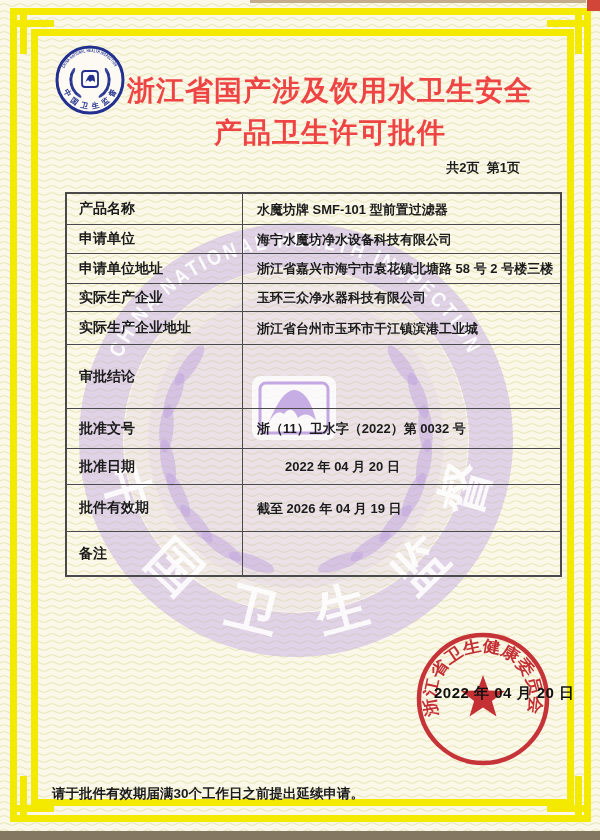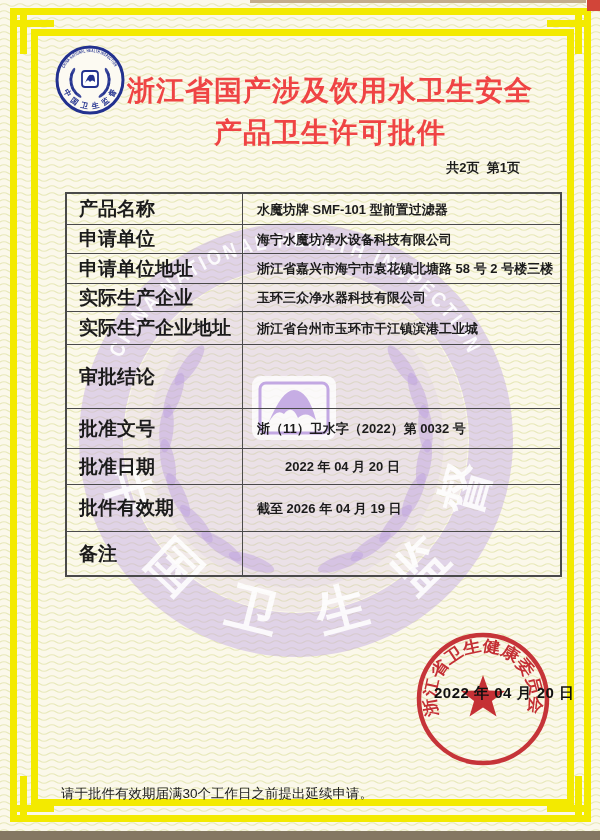--- a/index.html
+++ b/index.html
@@ -29,31 +29,31 @@
          color:#ef4444;letter-spacing:1px;}
   .pageinfo{position:absolute;top:159px;right:80px;z-index:3;
             font-size:13px;font-weight:bold;white-space:pre;}
 
   .tablewrap{position:absolute;left:65px;top:192px;width:497px;z-index:3;
              border:2px solid #4a4a4a;box-sizing:border-box;}
   .trow{display:flex;border-top:1.6px solid #4a4a4a;}
   .trow:first-child{border-top:none;}
   .cl{width:176px;box-sizing:border-box;border-right:1.6px solid #4a4a4a;
       padding-left:12px;display:flex;align-items:center;
-      font-size:19px;font-weight:bold;}
+      font-size:14px;font-weight:bold;}
   .cv{flex:1;padding-left:14px;padding-right:4px;display:flex;align-items:center;
       font-size:13px;font-weight:bold;white-space:pre-line;line-height:19px;}
   .r6 .cv{font-size:12px;letter-spacing:-0.2px;}
   .r8 .cv{padding-left:42px;}
 
   .seal-wrap{position:absolute;left:408px;top:624px;width:150px;height:150px;z-index:5;}
   .seal-date{position:absolute;left:434px;top:684px;z-index:6;
              font-size:15px;font-weight:bold;color:#101010;letter-spacing:0.5px;}
   .footer-note{position:absolute;left:52px;top:785px;z-index:3;
-               font-size:13.5px;font-weight:normal;margin-left:9px;}
+               font-size:13.5px;font-weight:bold;}
 
   .scan-bottom{position:absolute;left:0;bottom:0;width:600px;height:9px;
                background:#847762;z-index:8;}
   .scan-top{position:absolute;left:250px;top:0;right:14px;height:3px;
             background:#c3ad8c;z-index:7;}
   .scan-speck{position:absolute;right:0;top:0;width:13px;height:11px;
               background:#d24539;z-index:8;}
 </style>
 </head>
 <body>

